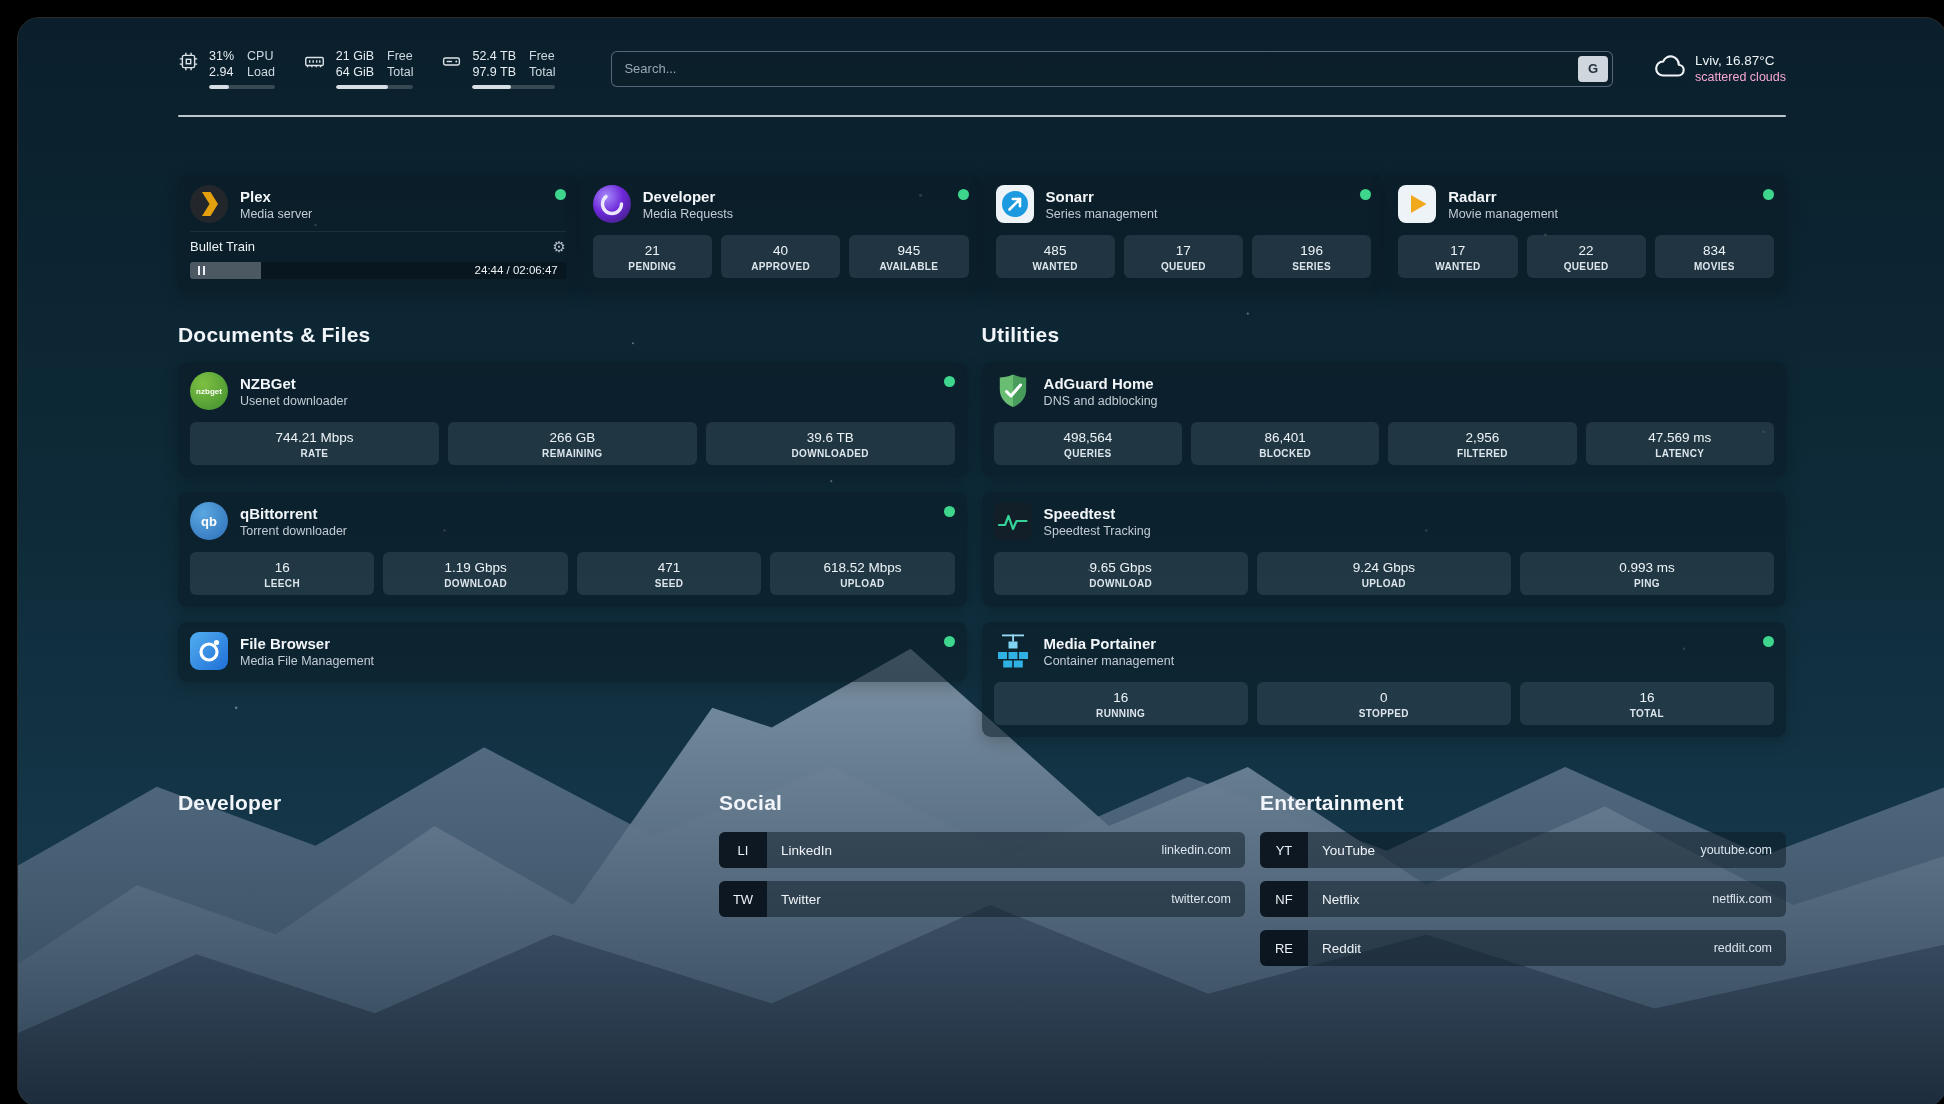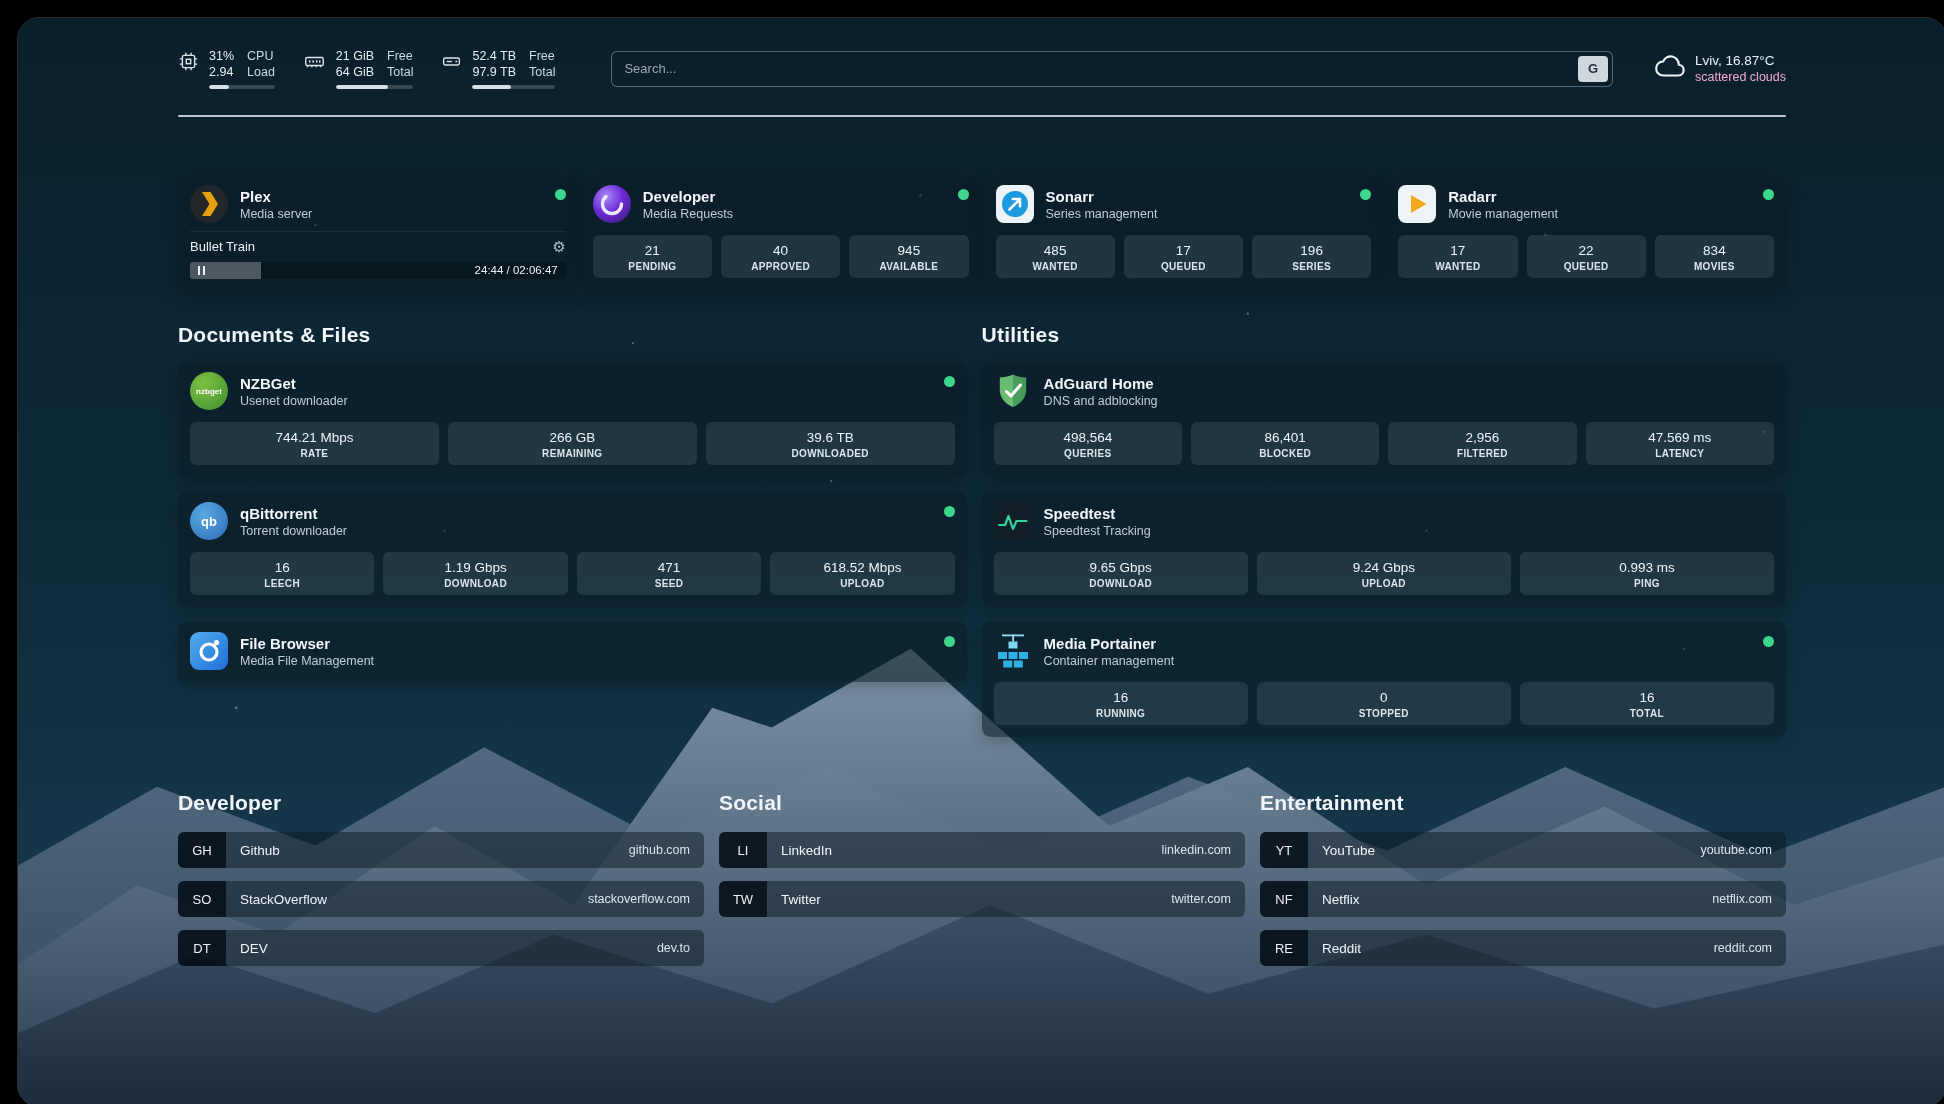--- a/index.html
+++ b/index.html
@@ -551,37 +551,20 @@
             </div>
           </div>
         </div>
       </div>
     </div>
 
     <div class="bookmarks">
 
       <div>
         <div class="sect-title">Developer</div>
-        <div class="bm-rows">
-          <div class="bm-row">
-            <span class="bm-abbr">GH</span>
-            <span class="bm-name">Github</span>
-            <span class="bm-url">github.com</span>
-          </div>
-          <div class="bm-row">
-            <span class="bm-abbr">SO</span>
-            <span class="bm-name">StackOverflow</span>
-            <span class="bm-url">stackoverflow.com</span>
-          </div>
-          <div class="bm-row">
-            <span class="bm-abbr">DT</span>
-            <span class="bm-name">DEV</span>
-            <span class="bm-url">dev.to</span>
-          </div>
-        </div>
       </div>
 
       <div>
         <div class="sect-title">Social</div>
         <div class="bm-rows">
           <div class="bm-row">
             <span class="bm-abbr">LI</span>
             <span class="bm-name">LinkedIn</span>
             <span class="bm-url">linkedin.com</span>
           </div>

